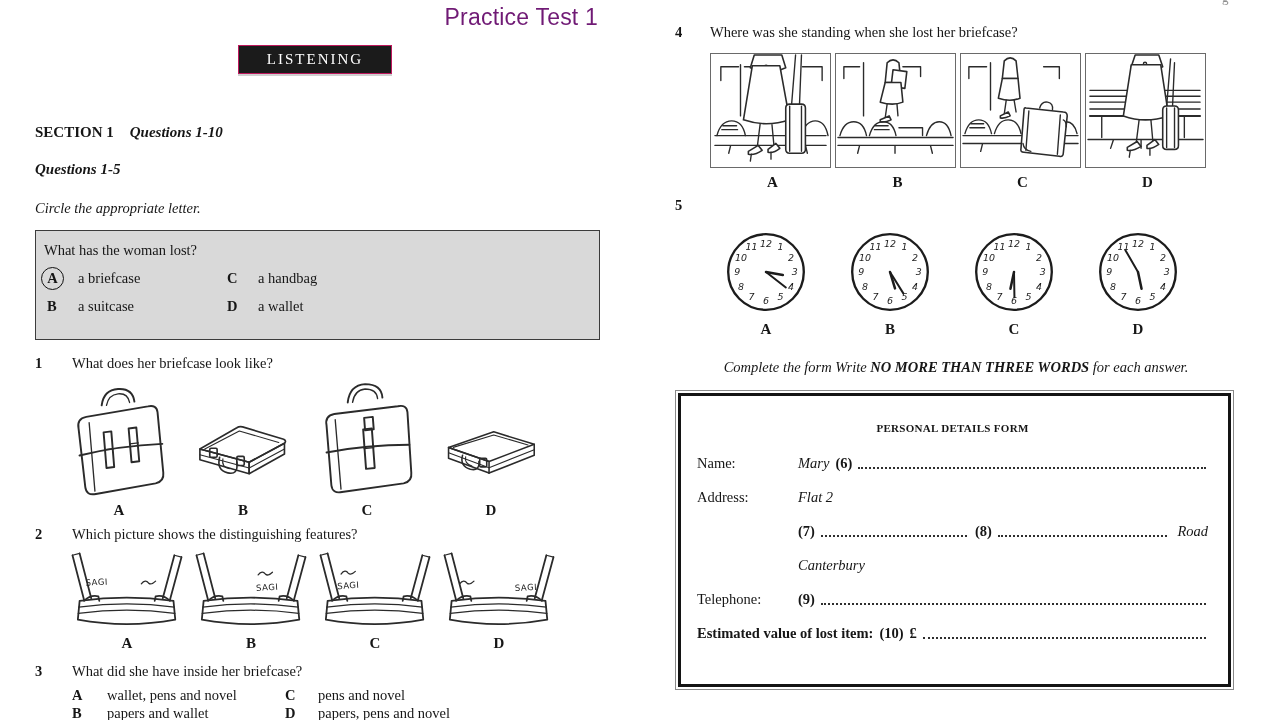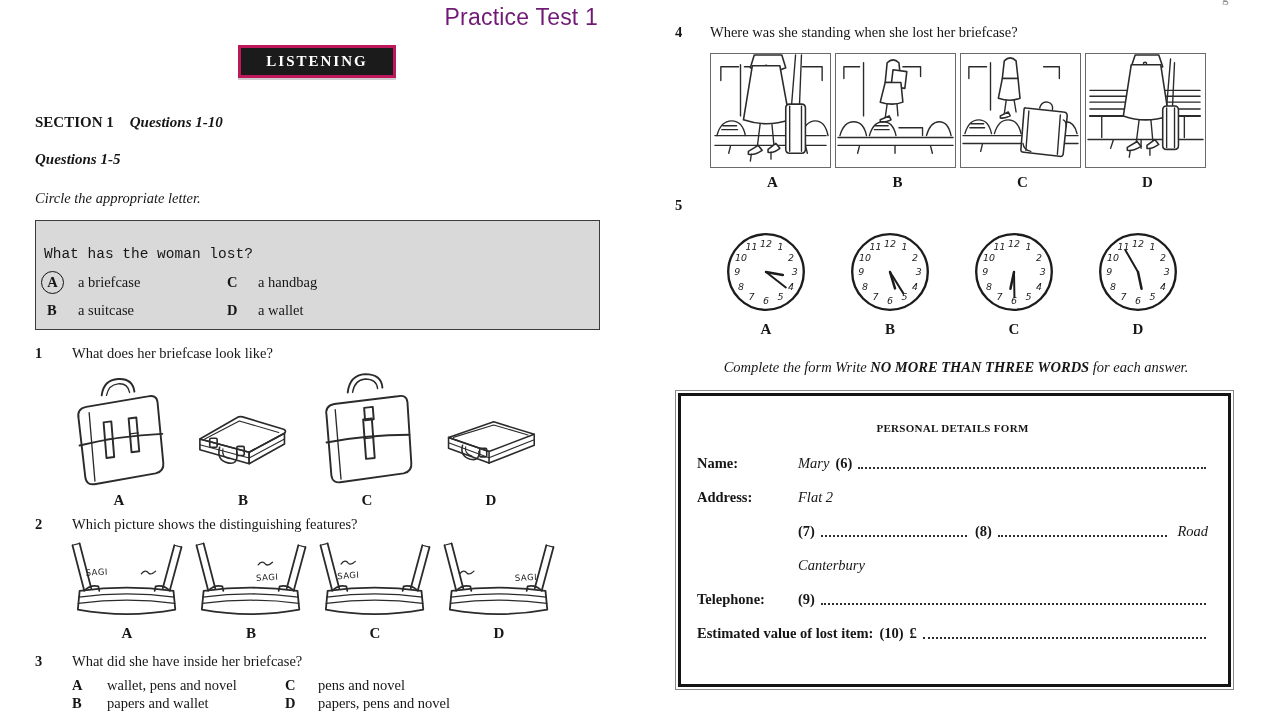--- a/index.html
+++ b/index.html
@@ -5,31 +5,31 @@
   html,body{margin:0;padding:0;background:#fff;}
   .page{position:relative;width:1280px;height:720px;background:#fff;overflow:hidden;
         font-family:"Liberation Serif","DejaVu Serif",serif;color:#161616;font-size:14.5px;line-height:1.15;}
   .b{font-weight:bold}
   .i{font-style:italic}
   .bi{font-weight:bold;font-style:italic}
   .col-left{position:absolute;left:35px;top:0;width:567px;}
   .col-right{position:absolute;left:675px;top:0;width:562px;}
   h1.title{margin:4px;font-family:"Liberation Sans","DejaVu Sans",sans-serif;font-weight:400;
            font-size:23px;letter-spacing:.2px;color:#701a75;text-align:right;}
-  .banner{margin-top:15px;margin-left:203px;width:152px;height:27px;background:#1b1b1b;border:3px solid #be185d;
-          color:#fff;font-weight:bold;font-size:15px;letter-spacing:2px;text-align:center;line-height:26px;
+  .banner{margin-top:15px;margin-left:203px;width:152px;height:27px;background:#1b1b1b;border:1px solid #be185d;
+          color:#fff;font-weight:normal;font-size:15px;letter-spacing:2px;text-align:center;line-height:26px;
           box-shadow:0 2px 0 #cfcfcf;}
-  .section-line{margin-top:36px;font-size:15px;}
+  .section-line{margin-top:50px;font-size:15px;}
   .section-line .range{margin-left:16px;}
   .subhead{margin-top:19px;font-size:15px;}
   .instruction{margin-top:22px;}
   
   .example-box{margin-top:13px;width:565px;height:110px;box-sizing:border-box;border:1.5px solid #3c3c3c;
                background:#d9d9d9;padding:10px 10px 0 8px;}
-  .ex-q{margin-top:15px;font-family:Liberation Mono, monospace;}
+  .ex-q{margin-top:1px;}
   .ex-grid{display:grid;grid-template-columns:34px 146px 34px auto;row-gap:8px;margin-top:9px;align-items:center;}
   .circled{display:inline-block;width:21px;height:21px;border:1.4px solid #111;border-radius:50%;
            text-align:center;line-height:20px;font-weight:bold;margin-left:-3px;}
   .plain-letter{font-weight:bold;padding-left:3px;}
   
   .q-line{display:flex;}
   .q-num{width:37px;font-weight:bold;flex:0 0 37px;}
   .img-row{display:flex;align-items:flex-end;}
   .img-cell{width:124px;display:flex;justify-content:center;align-items:flex-end;}
   .letter-row{display:flex;}
@@ -42,21 +42,21 @@
   .q3-grid{display:grid;grid-template-columns:35px 178px 33px auto;margin-left:37px;margin-top:7px;row-gap:1px;}
   
   .scene-box{width:121px;height:115px;box-sizing:border-box;border:1px solid #6a6a6a;background:#fff;margin-right:4px;}
   .clock-cell{width:124px;display:flex;justify-content:center;}
   .clock-num{font-family:"DejaVu Sans",sans-serif;font-style:italic;font-size:10.5px;fill:#1c1c1c;}
   
   .form-box{margin-top:14px;width:559px;height:300px;box-sizing:border-box;border:1px solid #8a8a8a;padding:2px;}
   .form-inner{border:3.5px solid #141414;height:100%;box-sizing:border-box;padding:26px 20px 0 16px;}
   .form-title{text-align:center;font-weight:bold;font-size:11px;letter-spacing:.3px;}
   .form-row{display:flex;align-items:flex-end;margin-top:17px;line-height:17px;}
-  .form-label{flex:0 0 101px;font-weight:bold;}
+  .form-label{flex:0 0 101px;font-weight:normal;}
   .dots{flex:1 1 auto;border-bottom:2px dotted #2e2e2e;margin:0 2px 3px 6px;}
   .dots-fixed{flex:0 0 146px;border-bottom:2px dotted #2e2e2e;margin:0 8px 3px 6px;}
   .gap6{margin-left:6px;}
   .corner-frag{position:absolute;left:1222px;top:-9px;color:#8f8f8f;font-size:13px;}
 </style>
 </head>
 <body>
 
 <div class="page">
   <span class="corner-frag">g</span>

